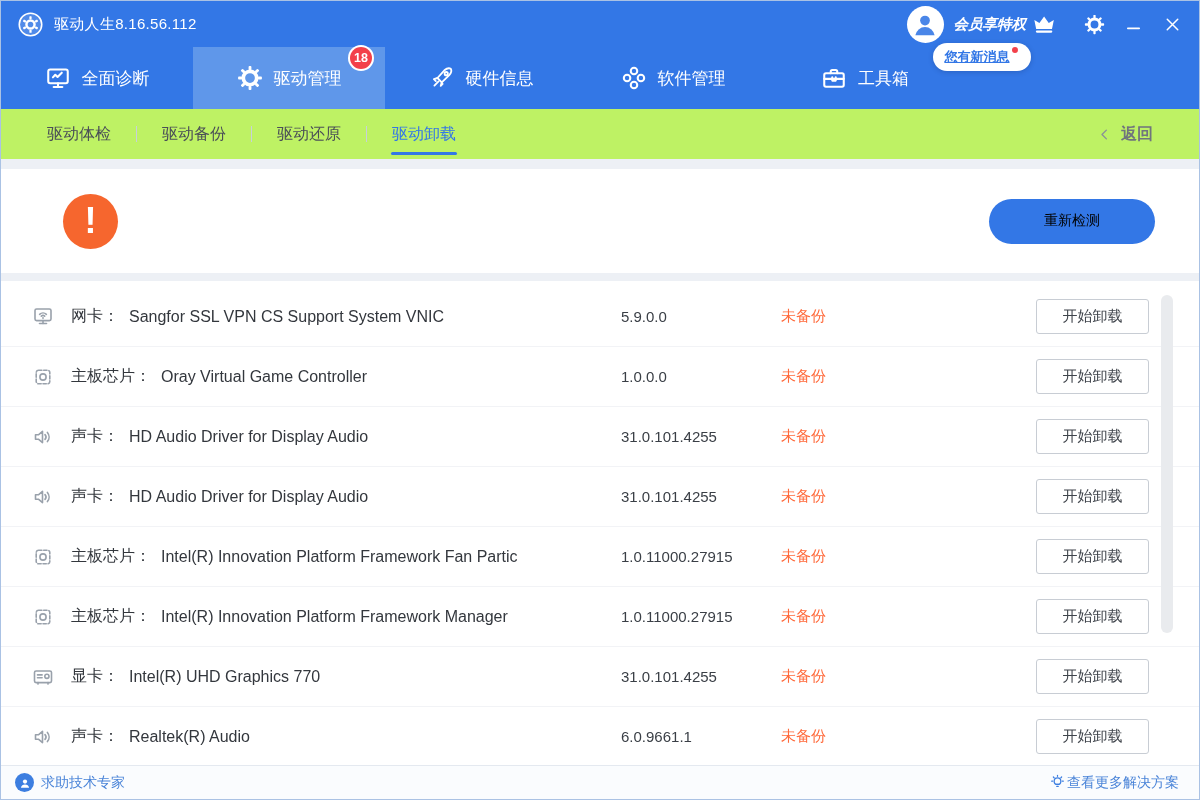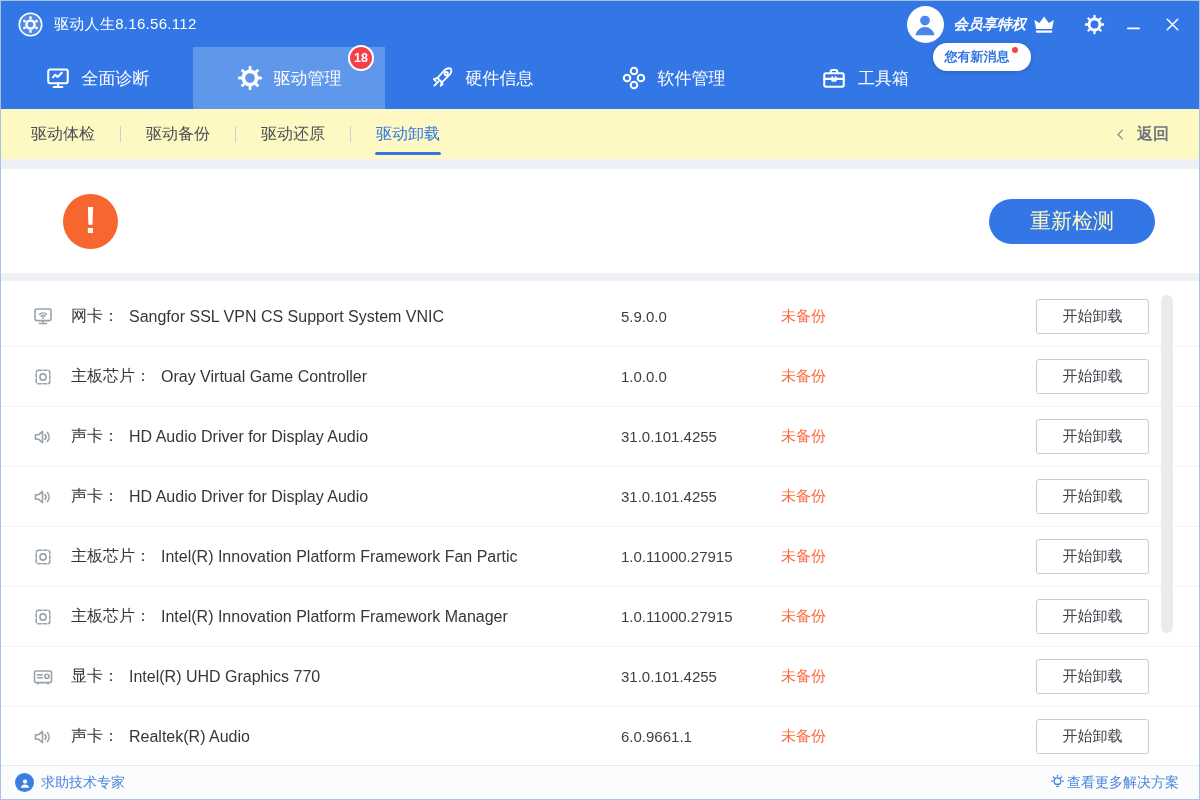--- a/index.html
+++ b/index.html
@@ -30,21 +30,21 @@
     font-style:italic; font-weight:bold; font-size:14.5px; margin:0 4px 0 10px;
     cursor:pointer; white-space:nowrap;
   }
   .crown { width:32px; height:26px; display:inline-flex; margin-right:22px; cursor:pointer; }
   .tb-icon { width:21px; height:21px; display:inline-flex; color:#fff; cursor:pointer; }
   .tb-icon + .tb-icon { margin-left:18px; }
   .tooltip {
     position:absolute; top:37px; left:26px; z-index:30;
     background:#fff; color:#3377e6; font-size:13px; font-weight:bold;
     padding:5px 13px 5px 12px; border-radius:14px; white-space:nowrap;
-    box-shadow:0 1px 5px rgba(20,40,90,.25); cursor:pointer;
+    box-shadow:0 1px 5px rgba(20,40,90,.25); cursor:pointer;text-decoration:underline;
   }
   .red-dot {
     display:inline-block; width:6px; height:6px; border-radius:50%;
     background:#f3404a; vertical-align:top; margin:-1px 0 0 2px;
   }
   
   .tabbar { height:62px; flex:none; background:#3377e6; display:flex; }
   .tab {
     width:192px; display:flex; align-items:center; justify-content:center; gap:11px;
     color:#fff; font-size:17px; cursor:pointer; position:relative;
@@ -52,22 +52,22 @@
   .tab.active { background:#5f97ea; }
   .ticon { width:26px; height:26px; display:inline-flex; color:#fff; }
   .badge {
     position:absolute; top:0; right:13px; min-width:22px; height:22px; padding:0 4px;
     border-radius:12px; background:#f3404a; color:#fff; font-size:12.5px; font-weight:bold;
     display:flex; align-items:center; justify-content:center;
     box-shadow:0 0 0 2px #fff;
   }
   
   .subtabbar {
-    height:50px; flex:none; background:#fef9c3; display:flex; align-items:center;
-    padding:0 30px; font-size:16px; color:#4a4f57;text-align:center;
+    height:50px; flex:none; background:#bef264; display:flex; align-items:center;
+    padding:0 46px; font-size:16px; color:#4a4f57;text-align:center;
   }
   .subtab { height:100%; display:flex; align-items:center; position:relative; cursor:pointer; }
   .subtab.active { color:#3377e6; }
   .subtab.active::after {
     content:""; position:absolute; left:50%; transform:translateX(-50%);
     bottom:4px; width:66px; height:3px; background:#3377e6; border-radius:2px;
   }
   .sdiv { width:1px; height:16px; background:#c8d0da; margin:0 25px; }
   .back { margin-left:auto; display:flex; align-items:center; gap:9px; color:#70757d; cursor:pointer;font-weight:bold; }
   .cicon { width:15px; height:15px; display:inline-flex; color:#8a9098; }
@@ -79,21 +79,21 @@
     padding:0 44px 0 62px;
   }
   .warn-circle {
     width:55px; height:55px; border-radius:50%; background:#f6662e; color:#fff;
     display:flex; align-items:center; justify-content:center;
     font-size:36px; font-weight:bold; margin-right:30px; flex:none; line-height:1;
   }
   .banner-text { font-size:20px; color:#2e323a; }
   .recheck {
     margin-left:auto; flex:none; width:166px; height:45px; border:none; border-radius:23px;
-    background:#3377e6; color:#fef9c3; font-size:21px; cursor:pointer;
+    background:#3377e6; color:#000000; font-size:14px; cursor:pointer;
     font-family:Liberation Serif, serif;
   }
   
   .list { flex:1; background:#fff; padding-top:6px; overflow:hidden; }
   .row {
     height:60px; display:flex; align-items:center; padding:0 30px;
     border-bottom:1px solid #f2f3f6;
   }
   .row-left {
     display:flex; align-items:center; width:590px; flex:none;

